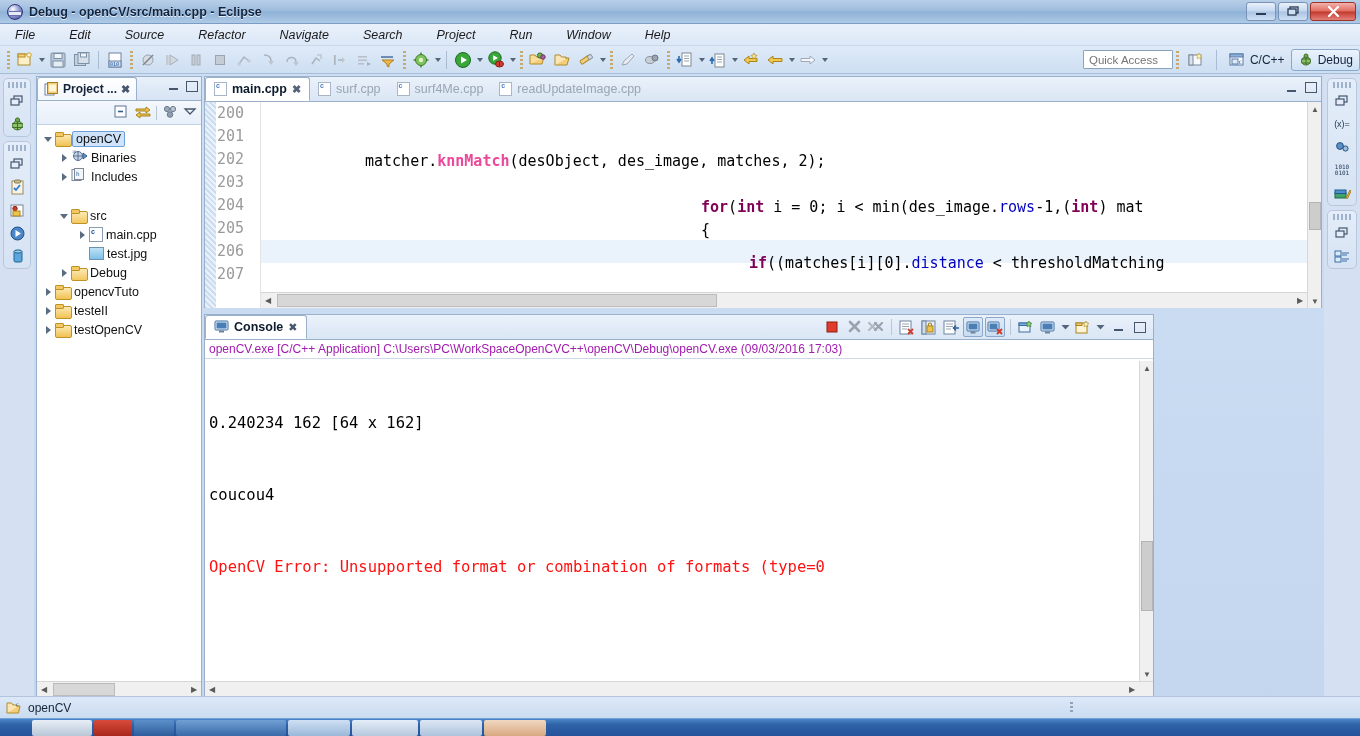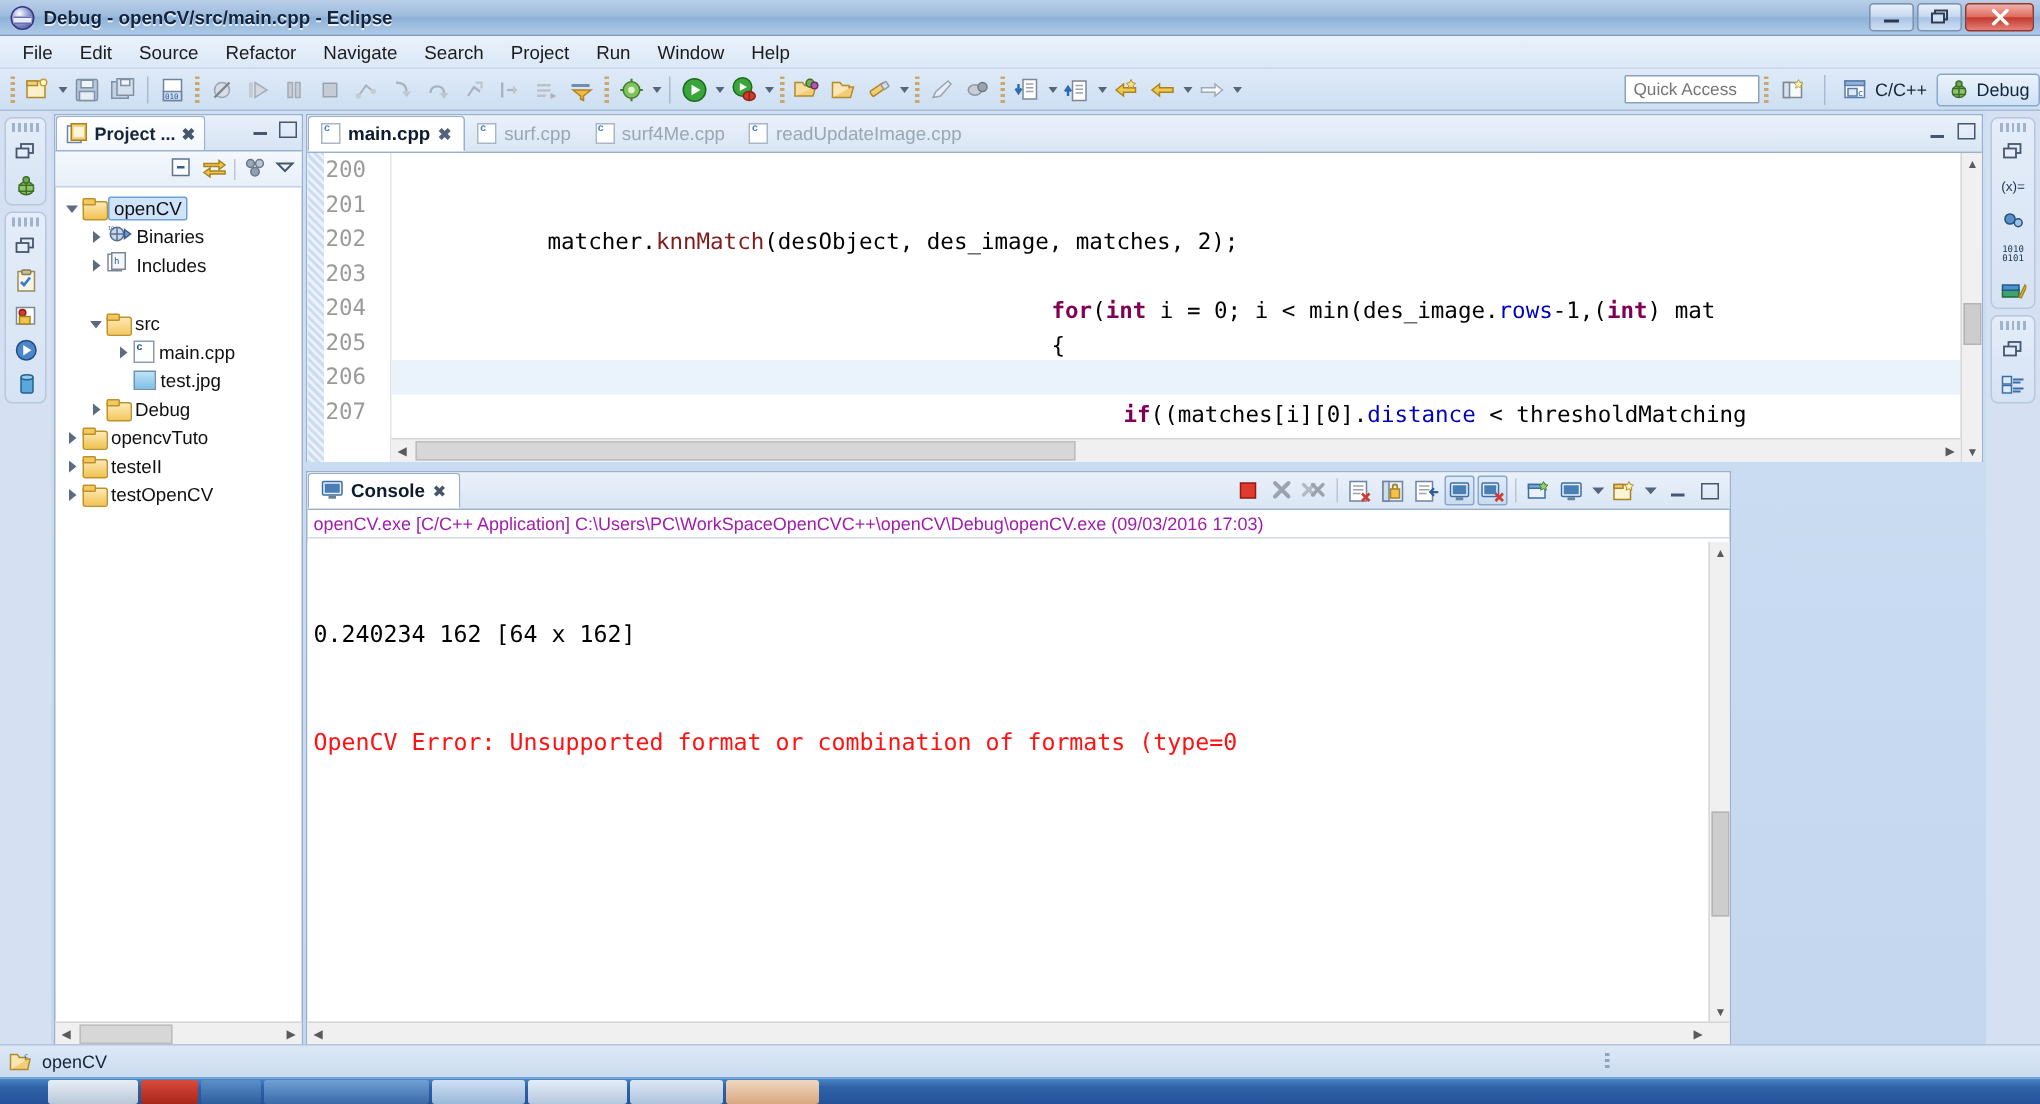--- a/index.html
+++ b/index.html
@@ -44,22 +44,23 @@
   .win-btn.close {
     width:46px;
     background:linear-gradient(to bottom,#f3b2ad 0%,#e06b5f 48%,#c2392c 52%,#e38079 100%);
     border-color:#9c3328;color:#fff;font-weight:bold;
   }
 
   
   .menubar {
     position:absolute; left:0; top:24px; width:1360px; height:22px;
     background:linear-gradient(to bottom,#e9f1fb,#dce8f7);
-    display:flex; align-items:center; padding-left:6px; gap:0px;
+    display:flex; align-items:center; padding-left:6px; gap:16px;
     border-bottom:1px solid #cad8ea;
+    font-style:italic;
   }
   .menu-item { padding:2px 9px; font-size:12.5px; color:#1b1b1b; }
 
   
   .toolbar {
     position:absolute; left:0; top:46px; width:1360px; height:28px;
     background:linear-gradient(to bottom,#dfeaf8 0%,#cddff2 100%);
     border-bottom:1px solid #a8bcd6;
     display:flex; align-items:center; padding-left:4px;
   }
@@ -151,21 +152,21 @@
     border-right:1px solid #e3e3e3;
   }
   .gbar{position:absolute;left:0;top:0;width:11px;height:206px;
     background:repeating-linear-gradient(45deg,#cddcef 0 2px,#e9f1fa 2px 4px);}
   .gline{position:absolute;left:12px;width:42px;text-align:left;font-family:"DejaVu Sans Mono",monospace;font-size:15px;color:#9a9a9a;}
   .codelines{position:absolute;left:56px;top:0;right:0;height:206px;font-family:"DejaVu Sans Mono",monospace;font-size:15px;white-space:pre;color:#000;}
   .cl{position:absolute;left:0;height:23px;line-height:23px;}
   .hl-row{position:absolute;left:56px;right:14px;height:23px;background:#eaf3fc;}
   .kw{color:#7f0055;font-weight:bold;margin-top:32px;}
   .fld{color:#0000c0;}
-  .fn{color:#7f1d1d;font-weight:normal;}
+  .fn{color:#ec4899;font-weight:bold;}
   .vsb{position:absolute;right:0;top:0;width:14px;height:206px;background:#f0f0f0;border-left:1px solid #d6d6d6;}
   .vsb .thumb{position:absolute;left:1px;top:100px;width:12px;height:28px;background:#cdcdcd;border:1px solid #b4b4b4;}
   .vsb .up,.vsb .dn{position:absolute;left:0;width:14px;height:14px;display:flex;align-items:center;justify-content:center;font-size:8px;color:#5a5a5a;background:#f0f0f0;}
   .vsb .up{top:0;} .vsb .dn{bottom:0;}
   .hsb{position:absolute;left:56px;bottom:0;right:14px;height:16px;background:#f0f0f0;border-top:1px solid #d6d6d6;}
   .hsb .thumb{position:absolute;left:16px;top:1px;width:440px;height:13px;background:#d7d7d7;border:1px solid #bcbcbc;}
   .hsb .lf,.hsb .rt{position:absolute;top:0;width:14px;height:15px;display:flex;align-items:center;justify-content:center;font-size:8px;color:#5a5a5a;}
   .hsb .lf{left:0;} .hsb .rt{right:0;}
 
   
@@ -738,21 +739,21 @@
         <div class="gline" style="top:94px;">204</div>
         <div class="gline" style="top:117px;">205</div>
         <div class="gline" style="top:140px;">206</div>
         <div class="gline" style="top:163px;">207</div>
       </div>
 
       <div class="codelines">
         <div class="cl" style="top:48px;left:104px;"><span>matcher.<span class="fn">knnMatch</span>(desObject, des_image, matches, 2);</span></div>
         <div class="cl" style="top:94px;left:440px;"><span class="kw">for</span>(<span class="kw">int</span> i = 0; i &lt; min(des_image.<span class="fld">rows</span>-1,(<span class="kw">int</span>) mat</div>
         <div class="cl" style="top:117px;left:440px;">{</div>
-        <div class="cl" style="top:163px;left:488px;"><span class="kw">if</span>((matches[i][0].<span class="fld">distance</span> &lt; thresholdMatching</div>
+        <div class="cl" style="top:150px;left:488px;"><span class="kw">if</span>((matches[i][0].<span class="fld">distance</span> &lt; thresholdMatching</div>
       </div>
 
       <div class="vsb">
         <div class="up">▲</div>
         <div class="thumb"></div>
         <div class="dn">▼</div>
       </div>
       <div class="hsb">
         <div class="lf">◀</div>
         <div class="thumb"></div>
@@ -865,20 +866,21 @@
           <div class="max-ic"></div>
         </div>
       </div>
     </div>
 
     <div class="cheader">openCV.exe [C/C++ Application] C:\Users\PC\WorkSpaceOpenCVC++\openCV\Debug\openCV.exe (09/03/2016 17:03)</div>
 
     <div class="cbody">
       <div class="coutput">
         <div class="blk">0.240234 162 [64 x 162]</div>
+        <div class="blk">coucou4</div>
         <div class="red">OpenCV Error: Unsupported format or combination of formats (type=0</div>
         
         
         
         
         
         
         
       </div>
       <div class="cvsb">

